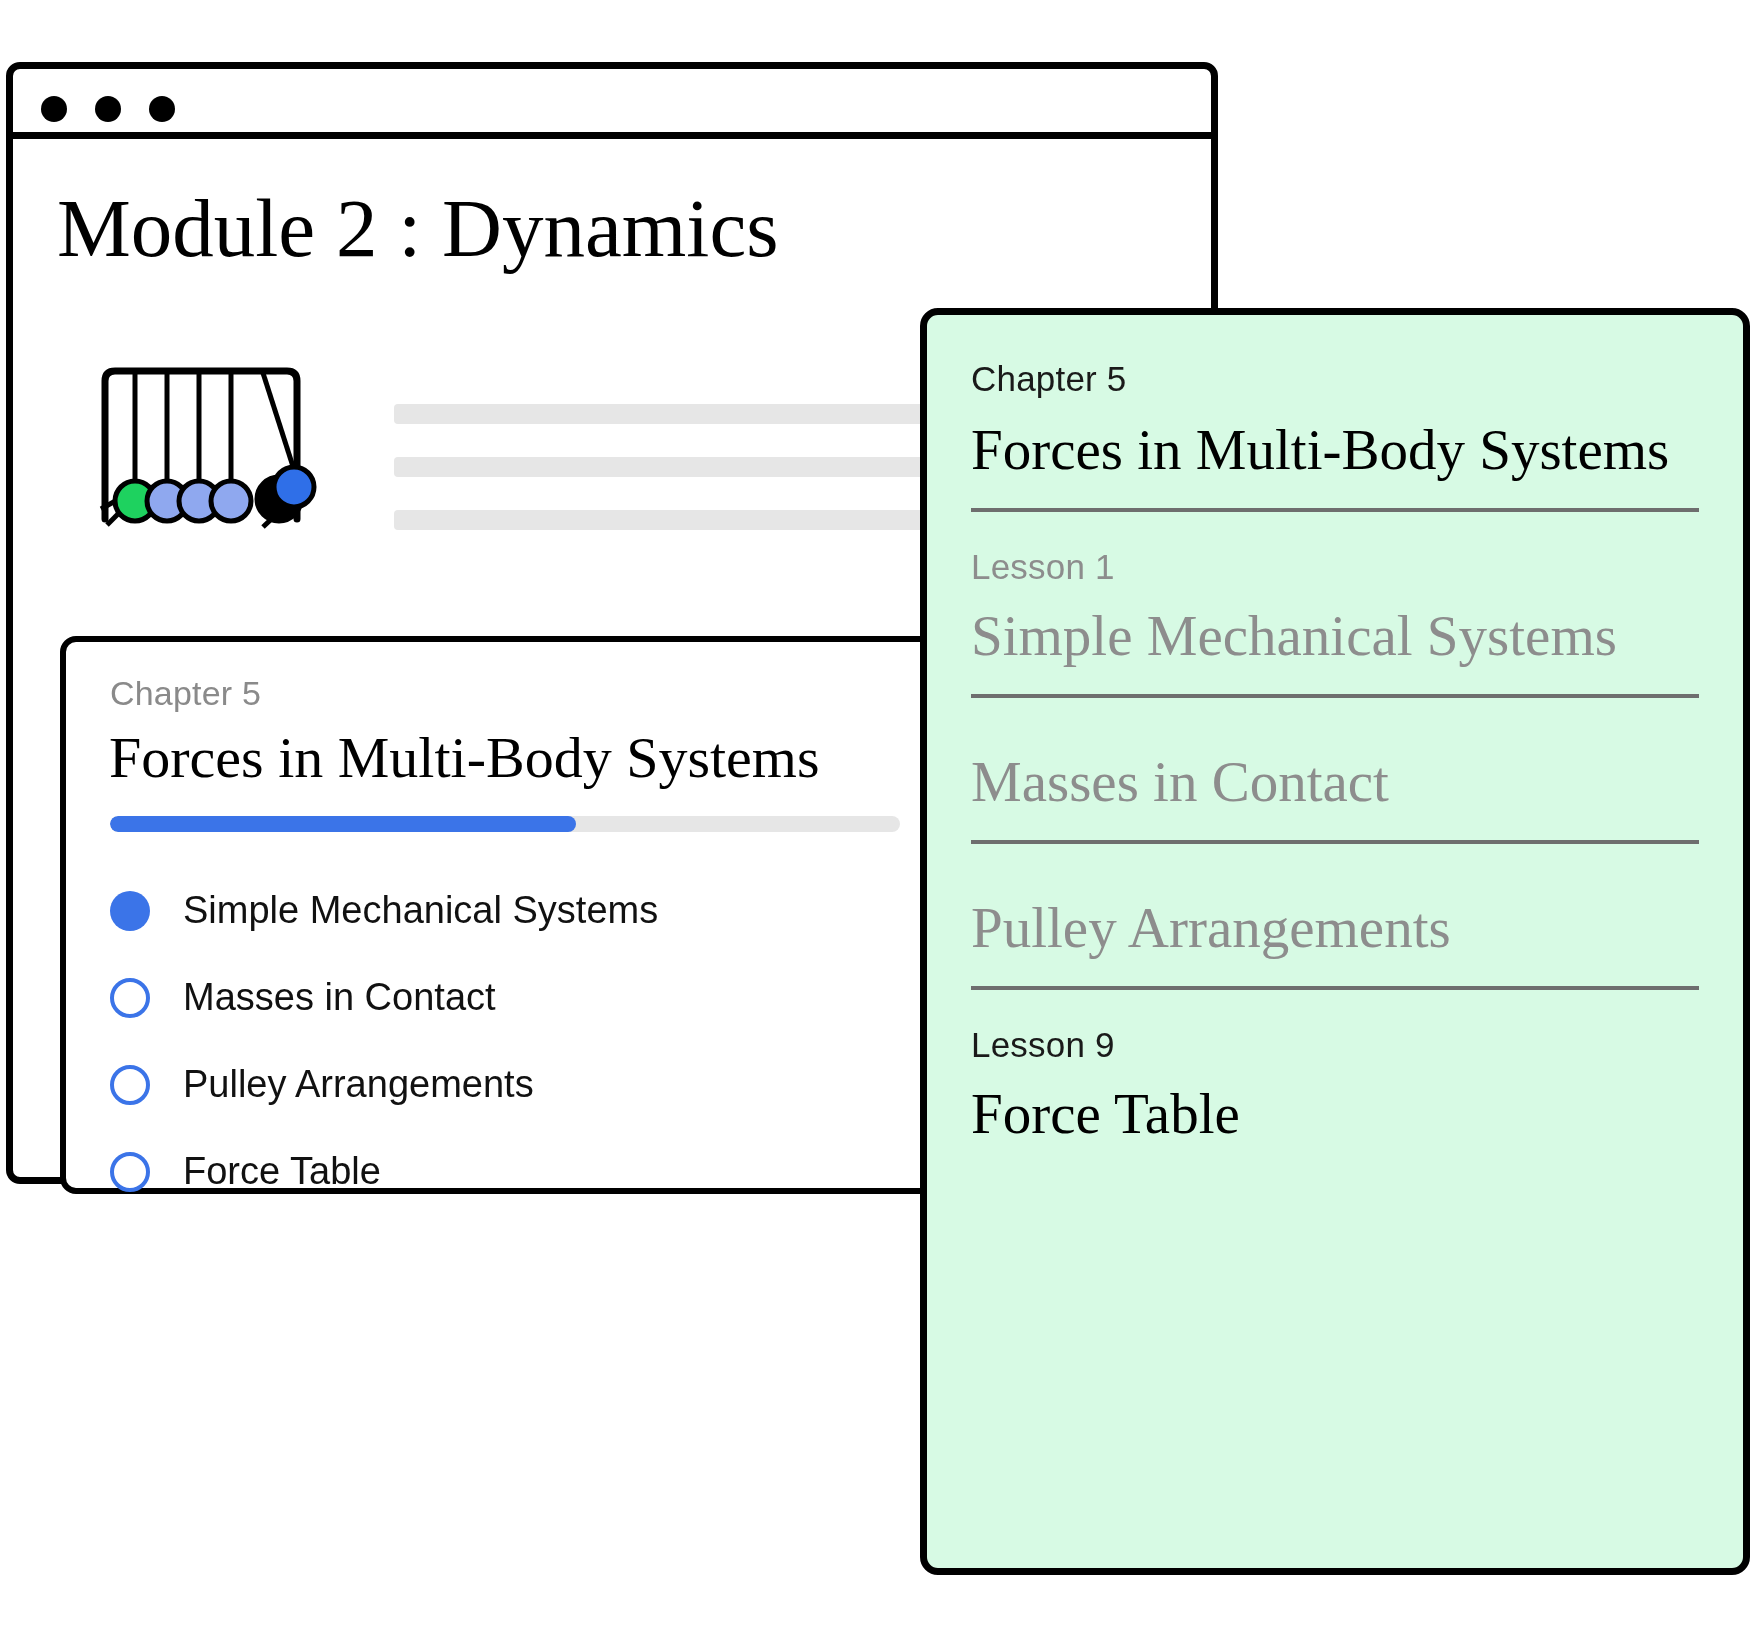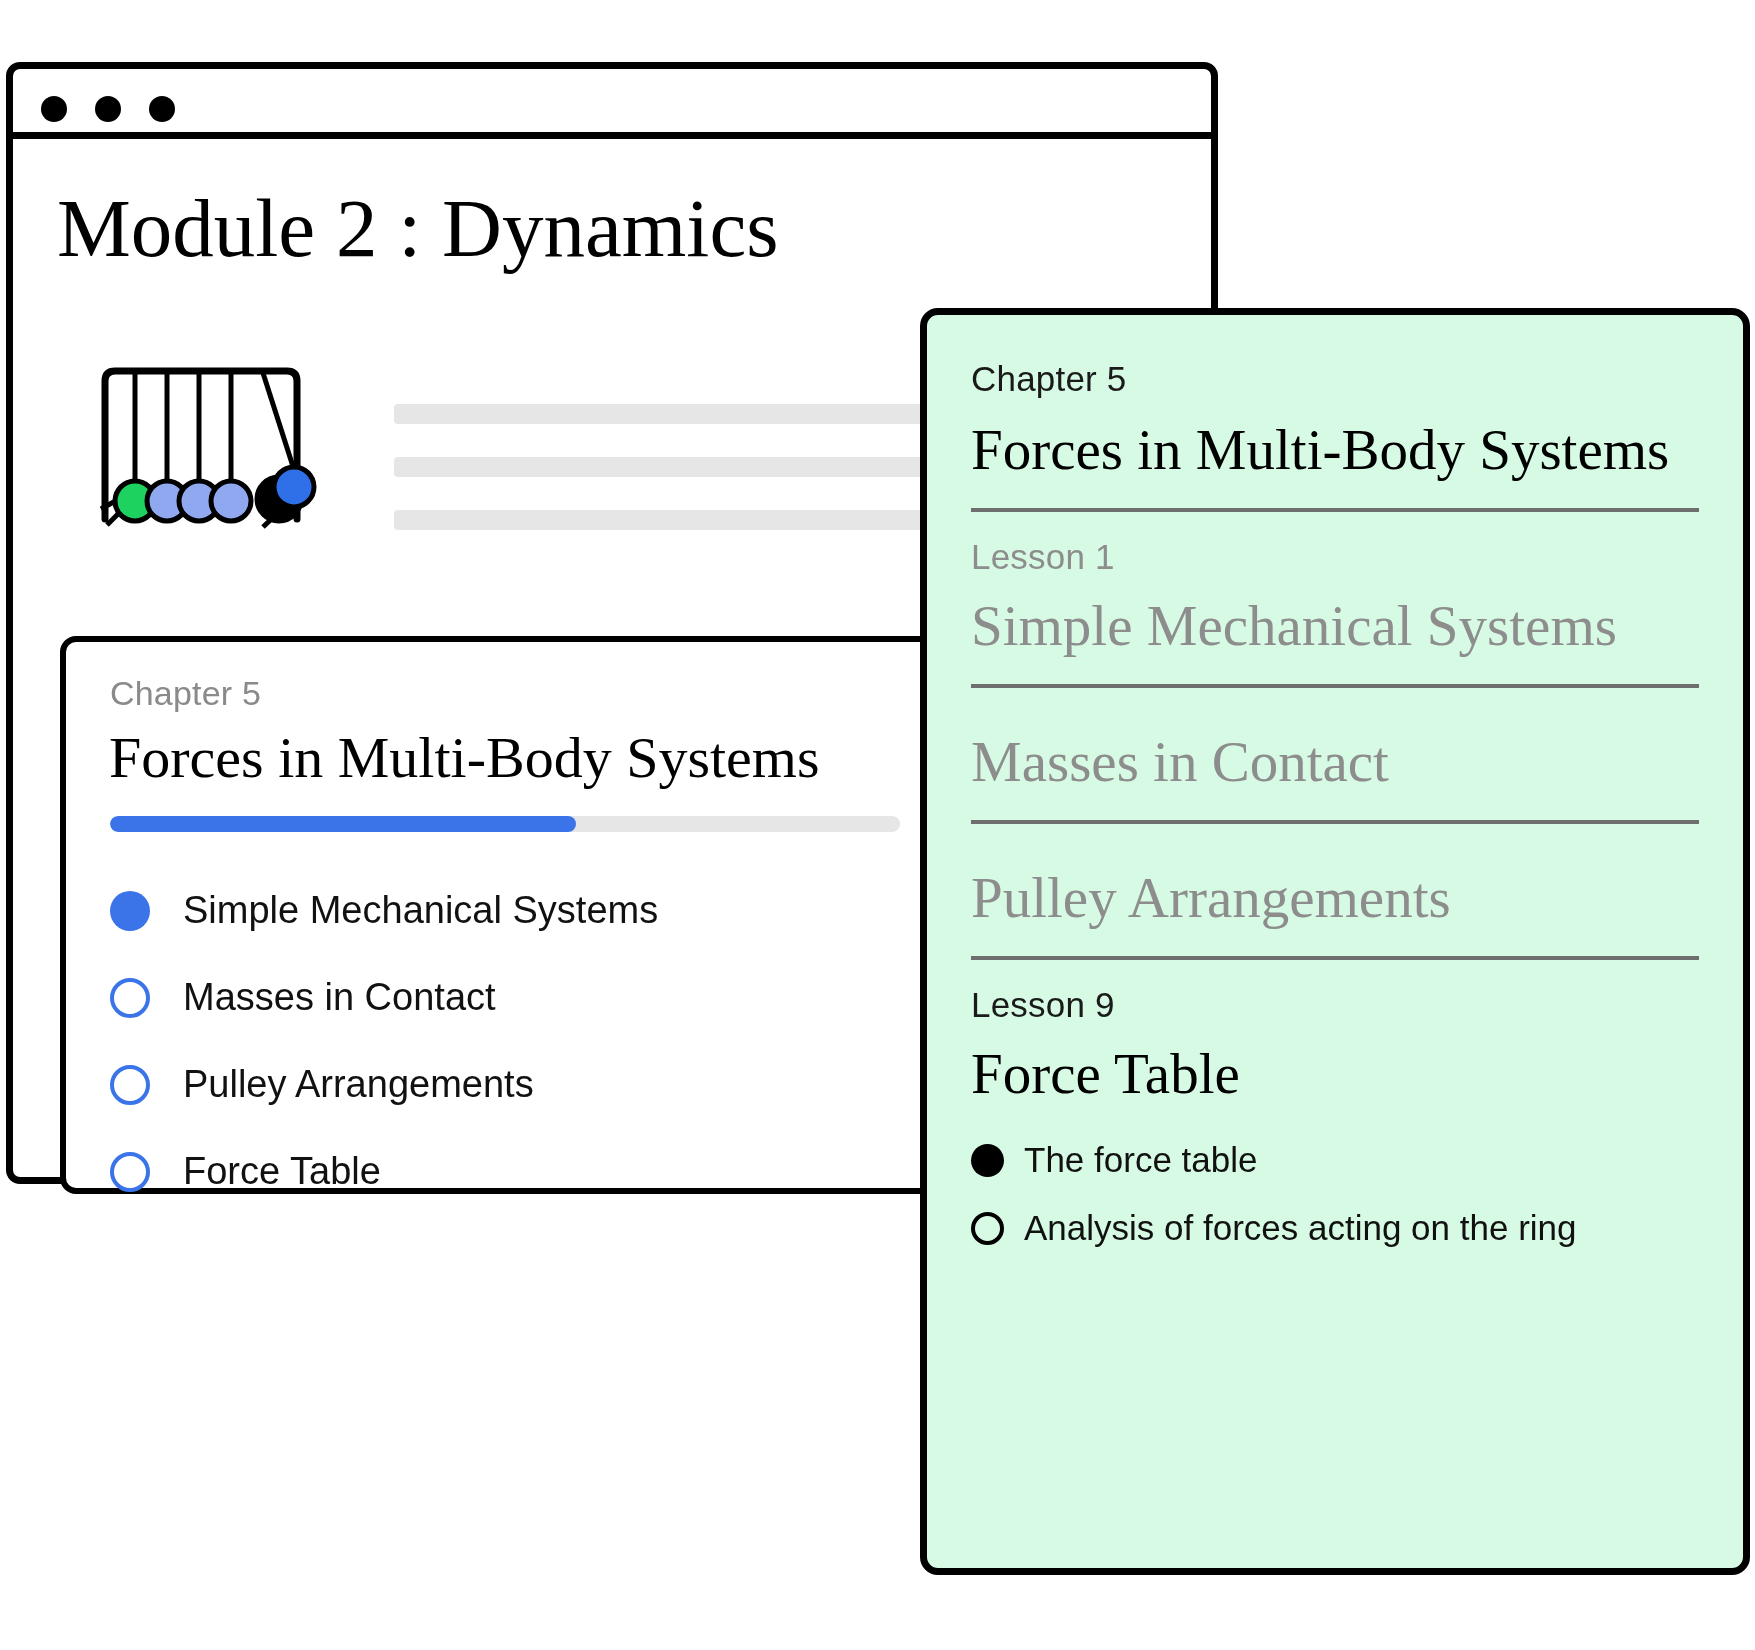--- a/index.html
+++ b/index.html
@@ -182,21 +182,21 @@
     color: #000;
     margin: 18px 0 0 0;
     white-space: nowrap;
   }
   .gp-divider {
     height: 4px;
     background: #6e6e6e;
     margin: 26px 0 0 0;
   }
   .gp-lesson {
-    padding-top: 25px;
+    padding-top: 35px;
   }
   .gp-lesson-eyebrow {
     font-size: 35px;
     color: #8d8d8d;
     letter-spacing: 0.2px;
   }
   .gp-lesson-eyebrow.active { color: #1a1a1a; }
   .gp-lesson-title {
     font-family: "Liberation Serif", serif;
     font-size: 57px;
@@ -323,24 +323,14 @@
 
   <div class="gp-lesson">
     <div class="gp-lesson-title">Pulley Arrangements</div>
   </div>
   <div class="gp-divider"></div>
 
   <div class="gp-lesson">
     <div class="gp-lesson-eyebrow active">Lesson 9</div>
     <div class="gp-lesson-title active">Force Table</div>
 
-    <div class="gp-sublist">
-      <div class="gp-subrow">
-        <span class="bullet filled"></span>
-        <span class="gp-subtext">The force table</span>
-      </div>
-      <div class="gp-subrow">
-        <span class="bullet hollow"></span>
-        <span class="gp-subtext">Analysis of forces acting on the ring</span>
-      </div>
-    </div>
   </div>
 </div>
 
 </body></html>

